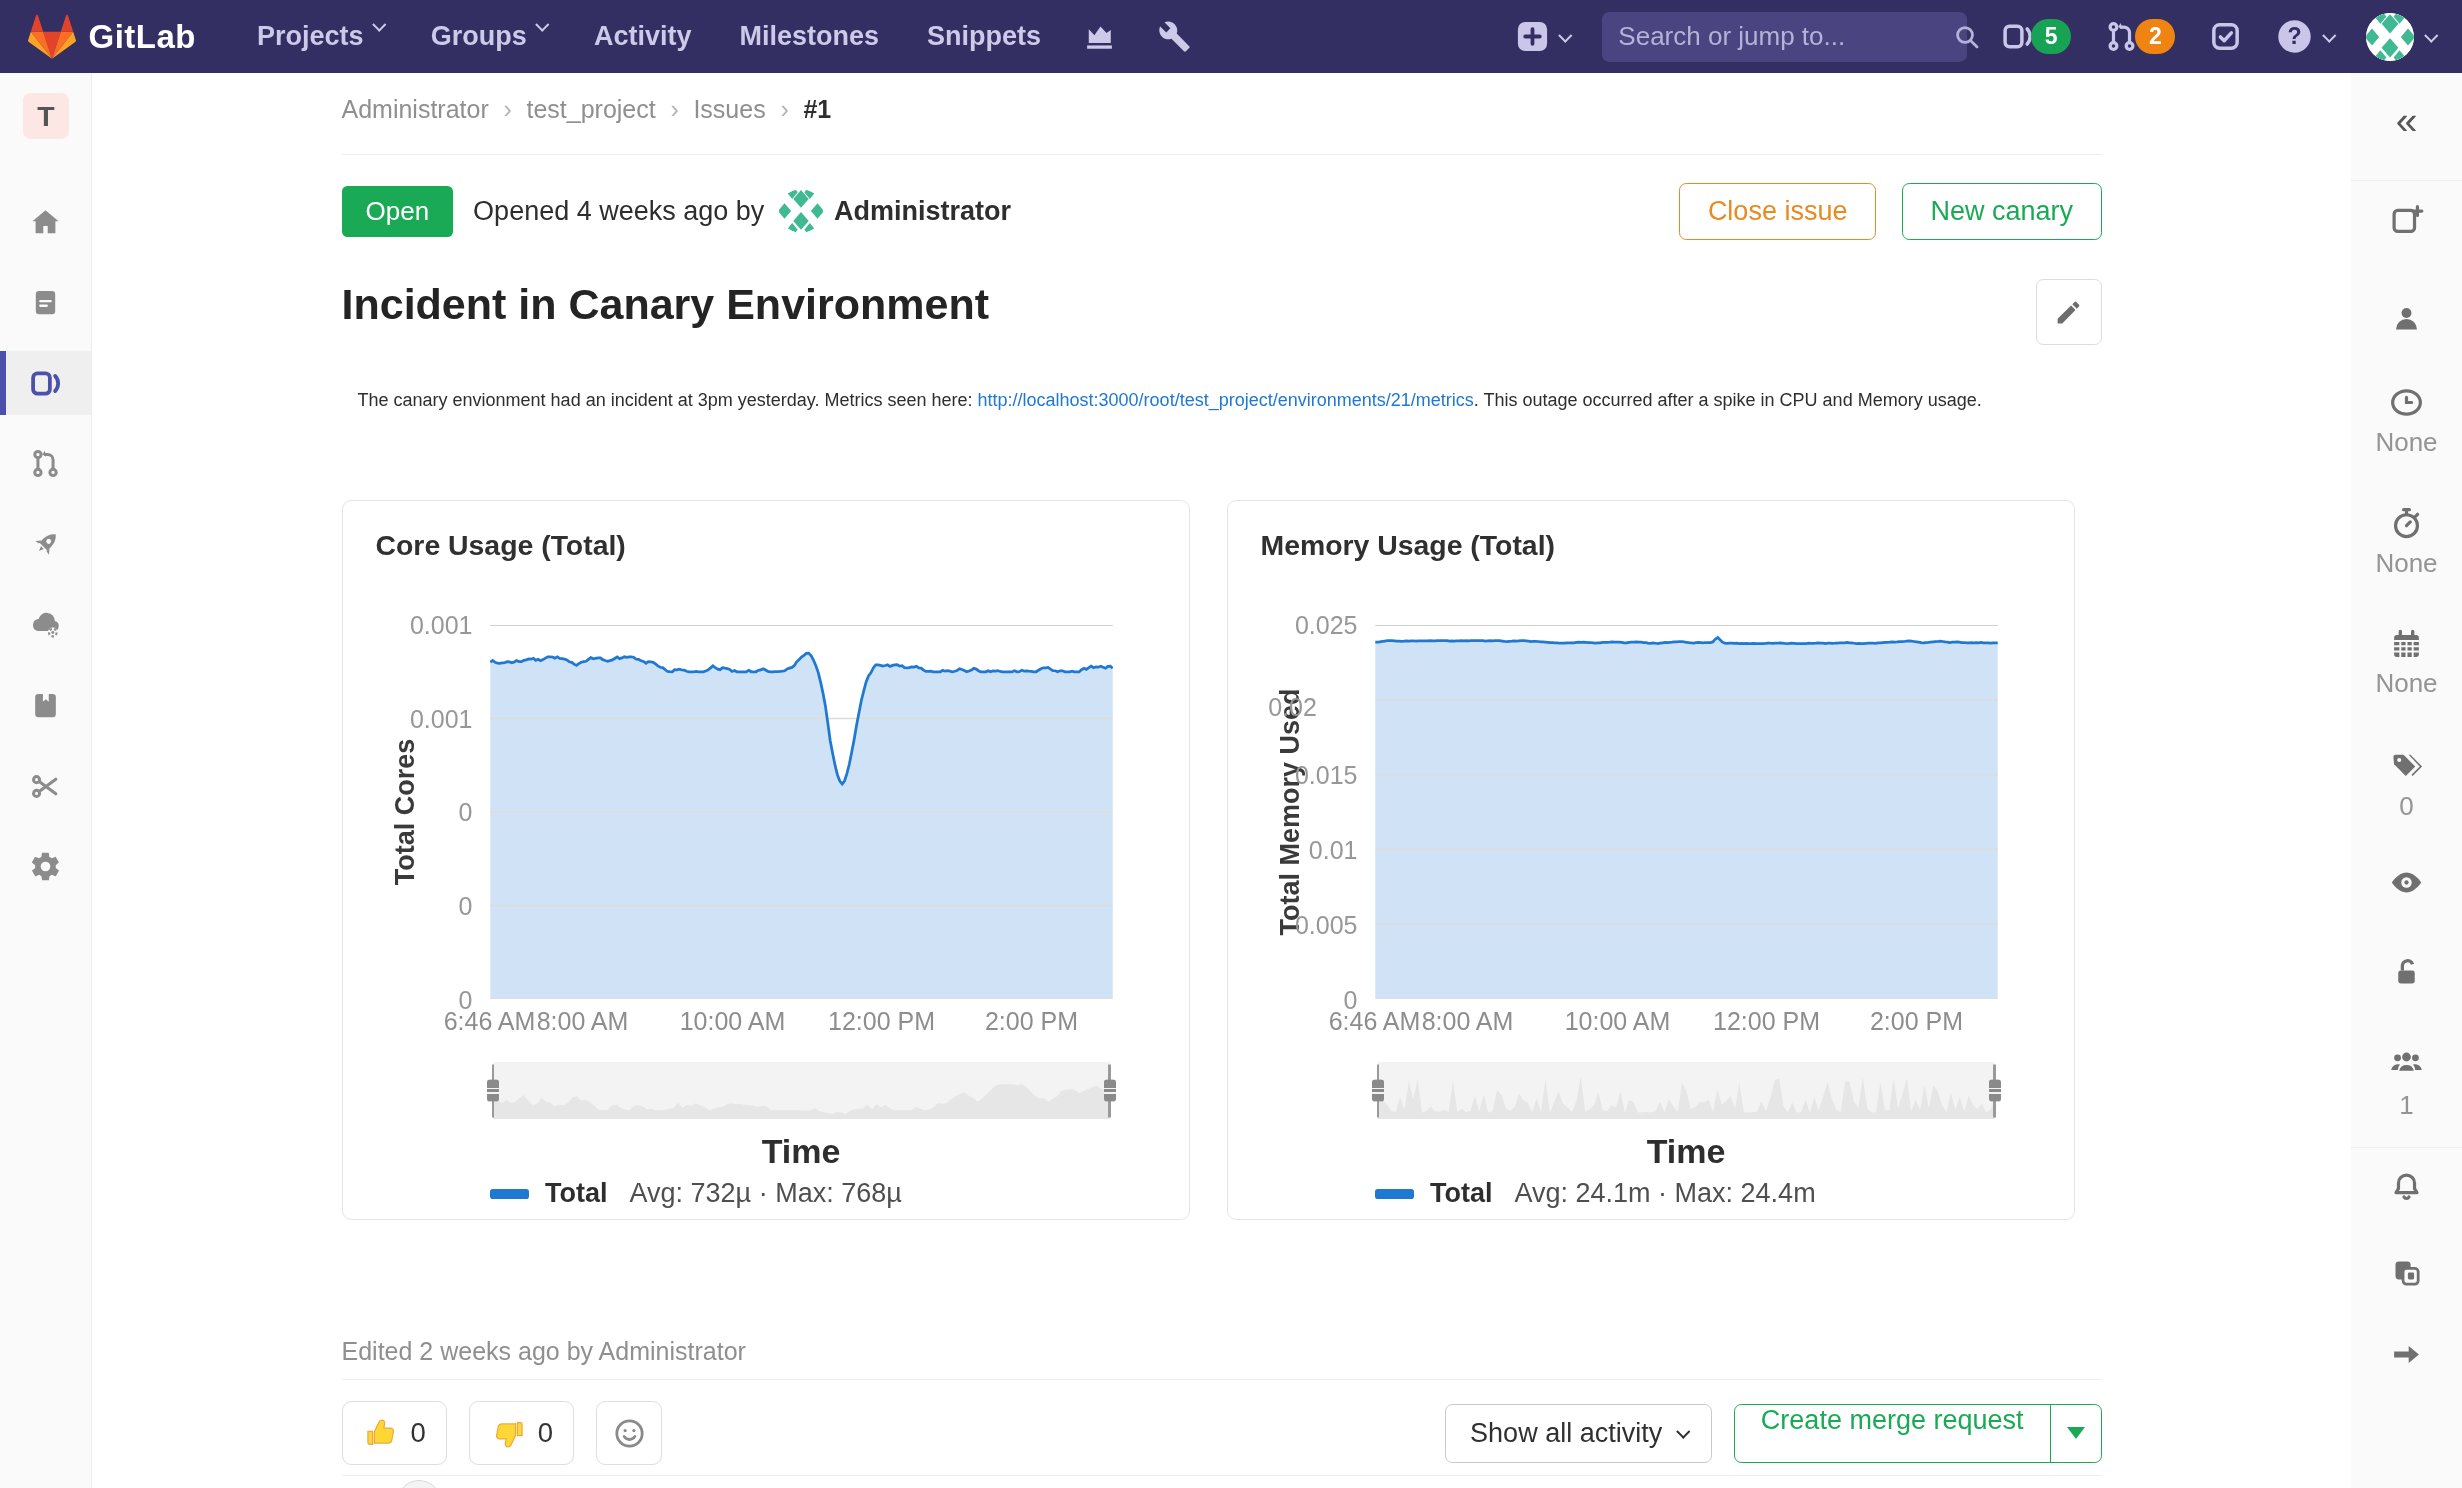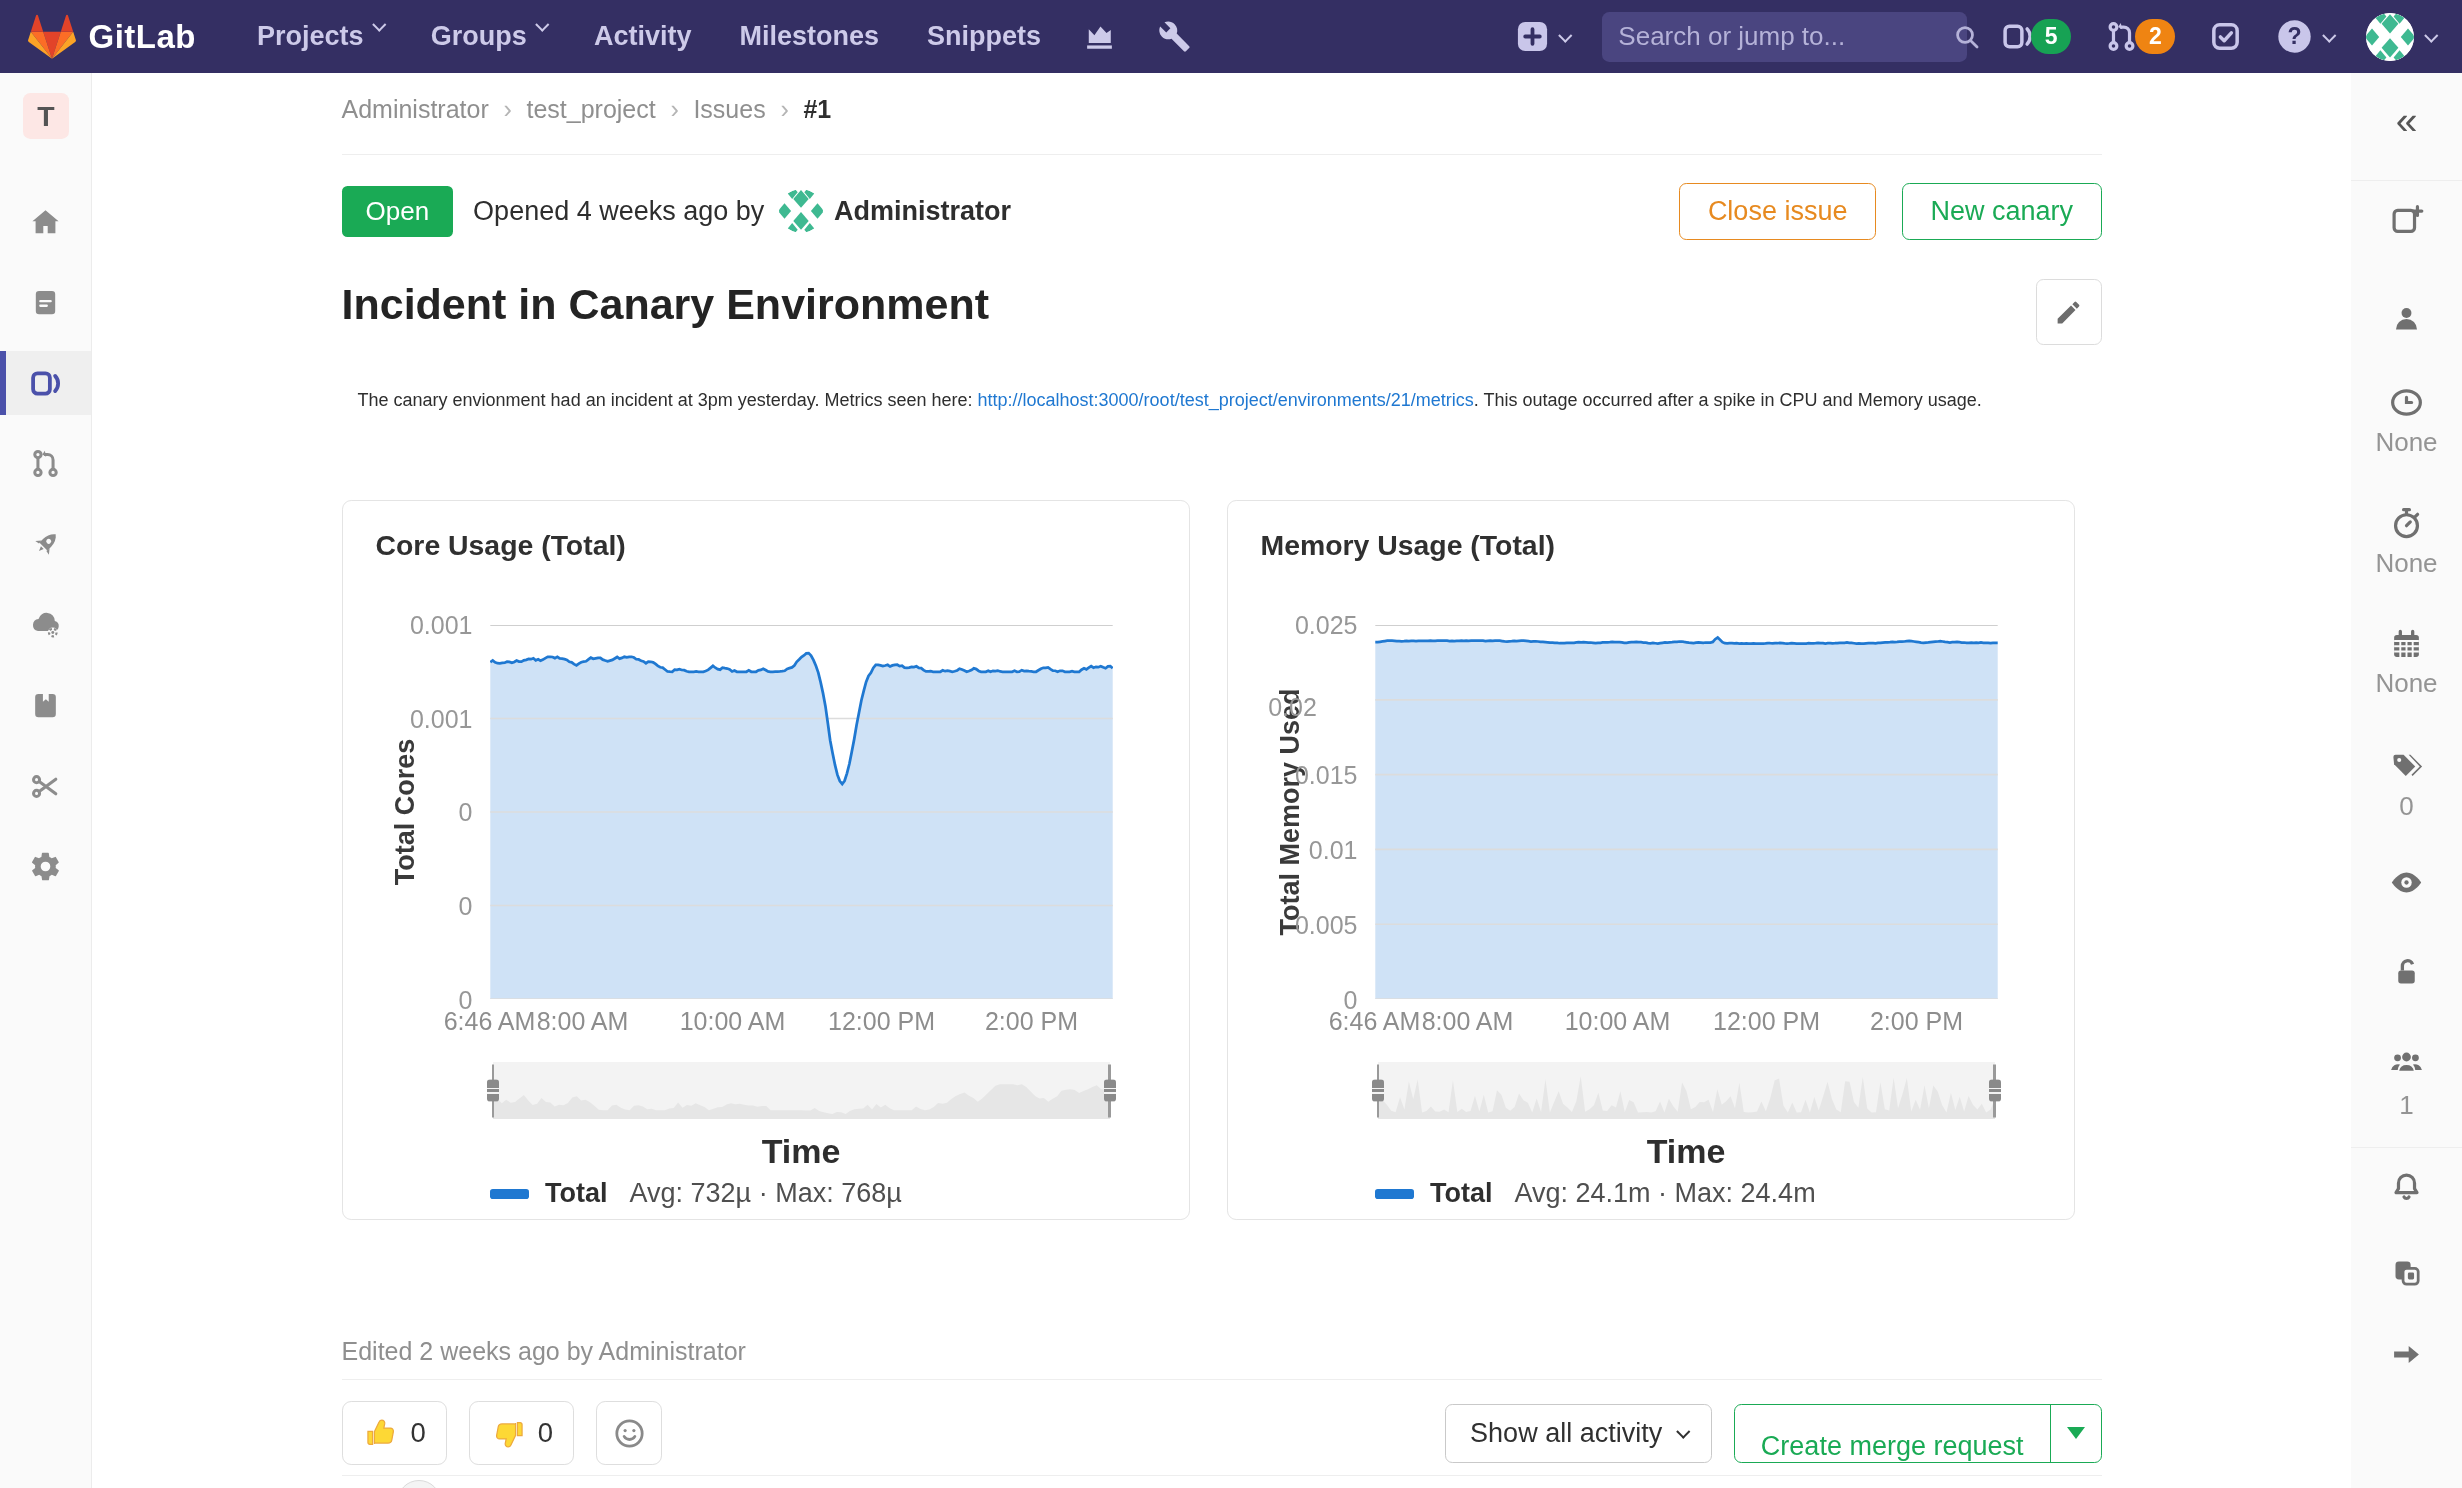--- a/index.html
+++ b/index.html
@@ -105,21 +105,21 @@
 
   
   .edited-note{position:absolute;top:1264px;left:0;font-size:25px;color:#8f8f8f;}
   .award-row{position:absolute;top:1328px;left:0;width:100%;height:64px;display:flex;align-items:center;}
   .award-btn{height:64px;border:1.8px solid #dedede;border-radius:9.2px;background:#fff;display:flex;align-items:center;
     justify-content:center;gap:11px;padding:0 20px;margin-right:22px;cursor:pointer;font-size:27.5px;color:#333;}
   .activity-actions{margin-left:auto;display:flex;gap:22px;align-items:center;}
   .btn-activity{height:59px;border:1.8px solid #c9c9c9;border-radius:7.3px;background:#fff;color:#303030;
     font-size:27px;display:flex;align-items:center;gap:14.7px;padding:0 24px;cursor:pointer;}
   .btn-mr{height:59px;border:1.8px solid var(--green);border-radius:7.3px;background:#fff;color:var(--green);
-    font-size:27px;display:flex;align-items:flex-end;cursor:pointer;}
+    font-size:27px;display:flex;align-items:flex-start;cursor:pointer;}
   .btn-mr .mr-label{padding:0 26px;}
   .btn-mr .mr-caret{width:51px;height:100%;border-left:1.8px solid var(--green);display:flex;align-items:center;justify-content:center;}
   .tri-down{width:0;height:0;border-left:9.2px solid transparent;border-right:9.2px solid transparent;border-top:12px solid var(--green);}
   .comment-avatar{position:absolute;top:1407px;left:55px;width:44px;height:44px;border-radius:50%;
     border:1.8px solid #dadada;background:#f4f4f4;}
 </style>
 </head>
 <body>
 
 <div class="navbar">

